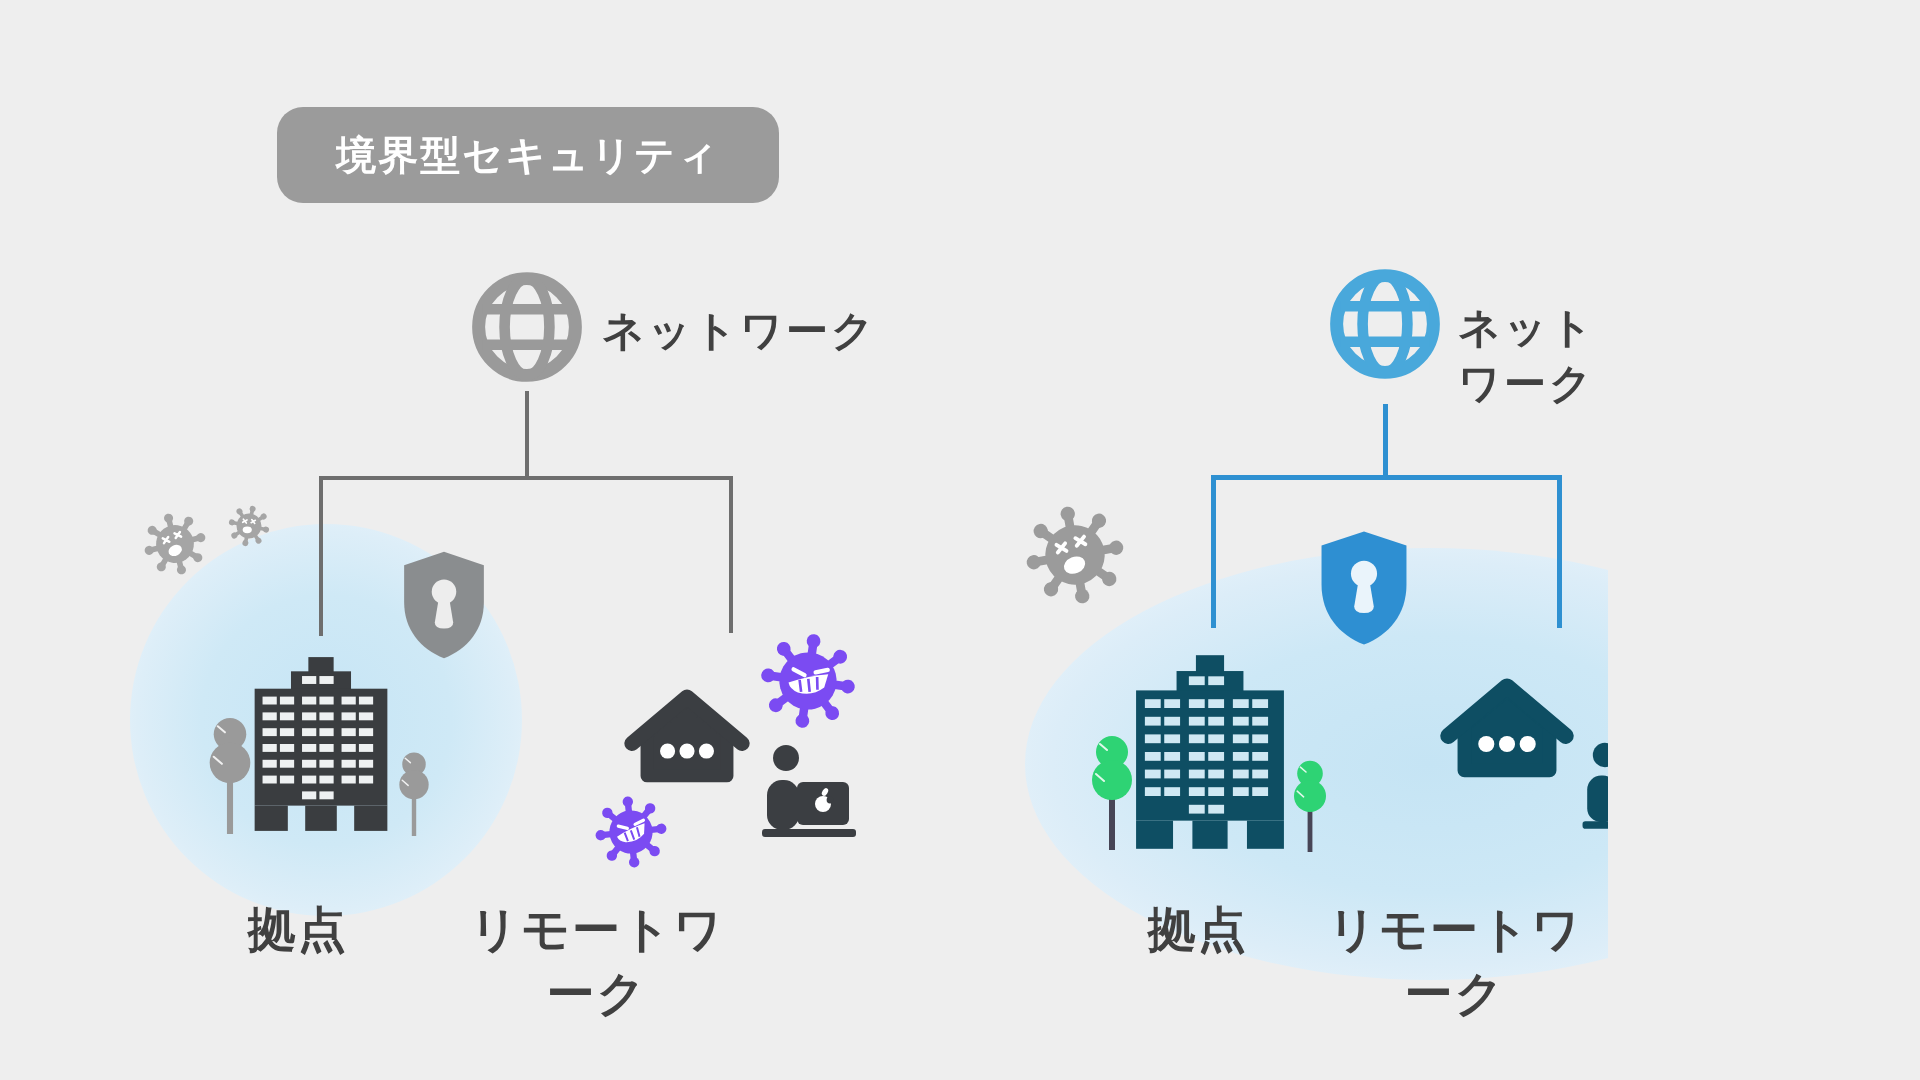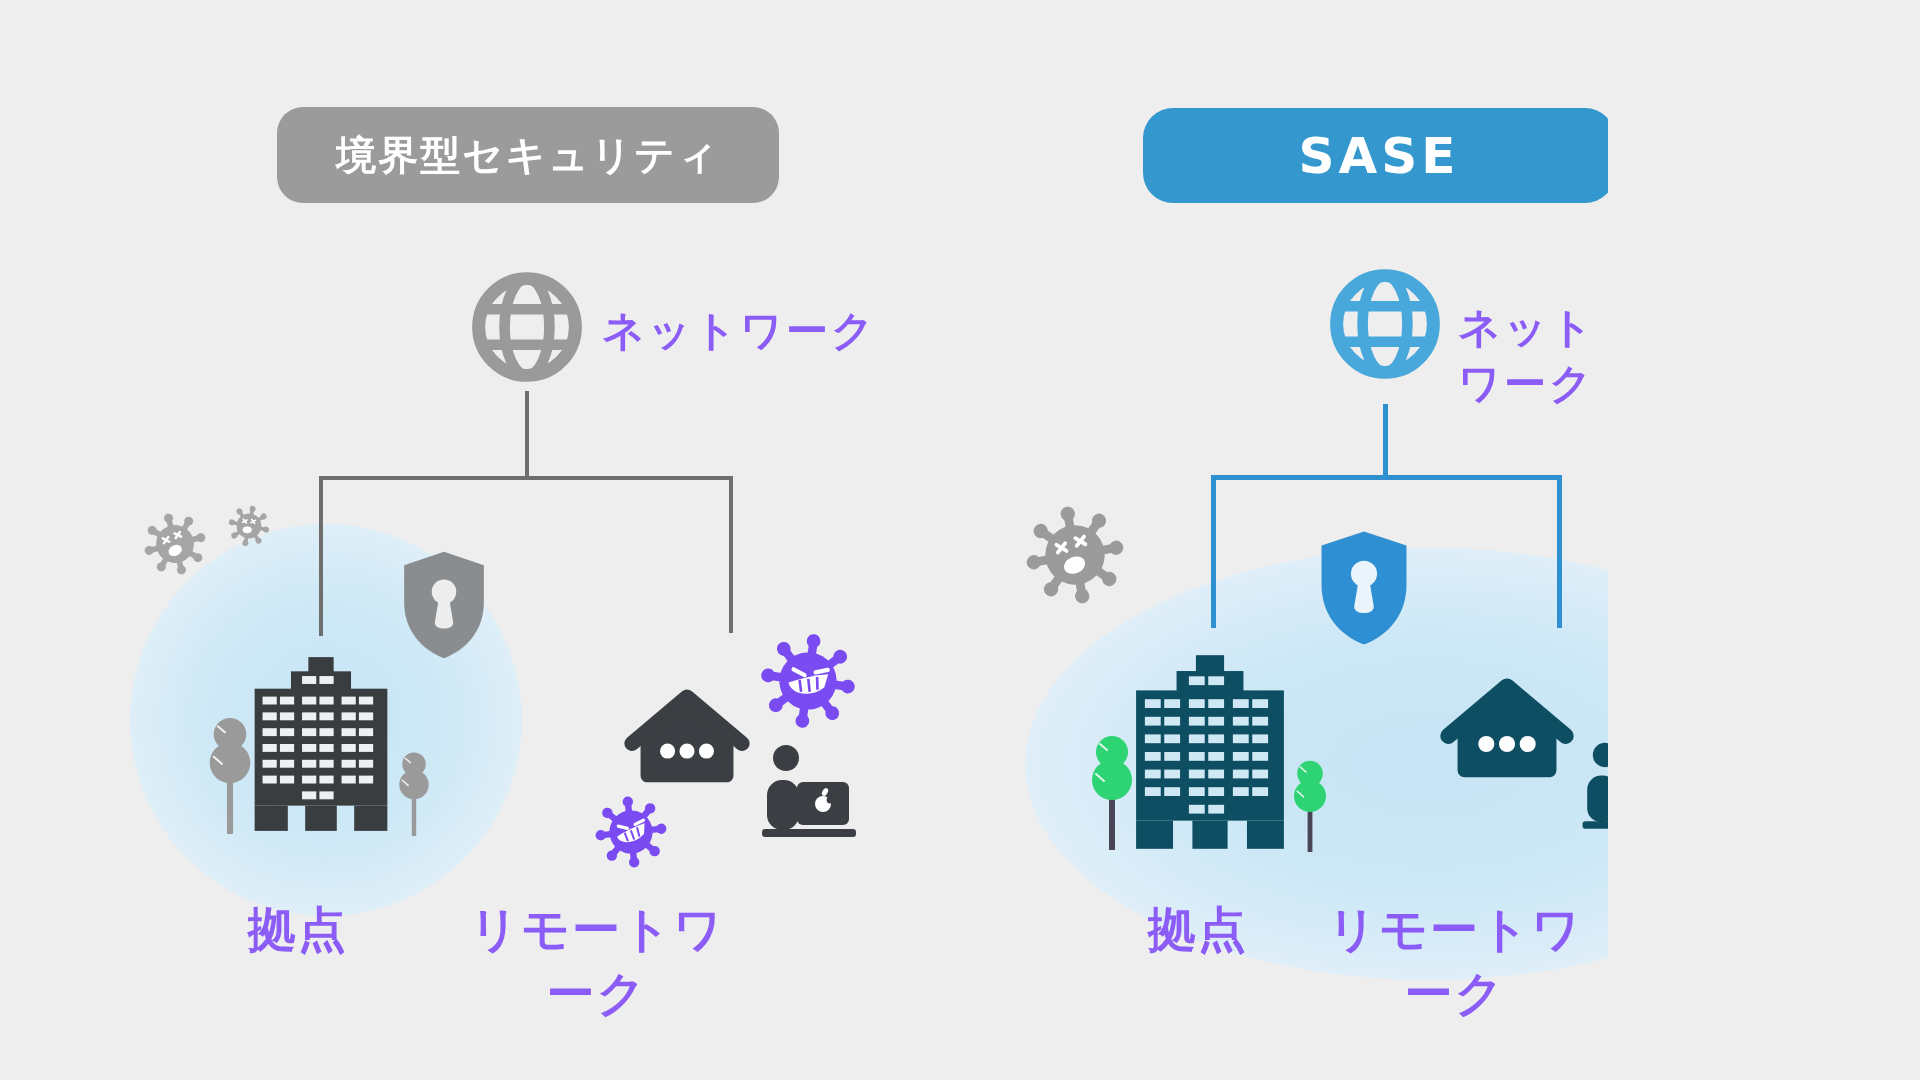--- a/index.html
+++ b/index.html
@@ -18,21 +18,21 @@
   
   .bubble-circle{left:130px;top:524px;width:392px;height:392px;border-radius:50%;
         background:radial-gradient(circle,#c6e5f5 0%,#cfe9f6 45%,#ddeef8 68%,#e9f3fa 83%,rgba(238,243,250,0) 98%);}
   .bubble-ellipse{left:1025px;top:548px;width:810px;height:432px;border-radius:50%;
         background:radial-gradient(ellipse,#c5e4f4 0%,#cde8f6 42%,#dcedf8 66%,#e8f3fa 82%,rgba(238,243,250,0) 97%);}
   
   .line{position:absolute;}
   .line.gray{background:#6e6e6e;}
   .line.blue{background:#2e90d1;}
   
-  .lbl{position:absolute;font-weight:bold;color:#8b5cf6;text-align:center;}
+  .lbl{position:absolute;font-weight:bold;color:#404040;text-align:center;}
   .lbl-net{font-size:42px;letter-spacing:3px;text-align:left;}
   .lbl-bottom{font-size:48px;letter-spacing:2px;}
 </style>
 </head>
 <body>
 
 <svg width="0" height="0" style="position:absolute" aria-hidden="true">
   <defs>
     <g id="spoke">
       <line x1="50" y1="31" x2="50" y2="16" stroke="currentColor" stroke-width="8" stroke-linecap="round"></line>
@@ -231,23 +231,20 @@
     </div>
   <div class="icon" style="left:590px;top:792px;width:82px;height:80px;color:#7b4bf2;transform:rotate(-6deg)">
       <svg>
         <use href="#sym-virus-evil"></use>
       </svg>
     </div>
 
   <div class="lbl lbl-bottom" style="left:198px;top:898px;width:200px">拠点</div>
   <div class="lbl lbl-bottom" style="left:447px;top:898px;width:300px">リモートワーク</div>
 
-  <div class="pill pill-right">
-    <span>SASE</span>
-  </div>
 
   <div class="abs bubble-ellipse"></div>
 
   <div class="line blue" style="left:1383px;top:404px;width:5px;height:73px"></div>
   <div class="line blue" style="left:1211px;top:475px;width:351px;height:5px"></div>
   <div class="line blue" style="left:1211px;top:475px;width:5px;height:153px"></div>
   <div class="line blue" style="left:1557px;top:475px;width:5px;height:153px"></div>
 
   <div class="icon" style="left:1326px;top:265px;width:118px;height:118px;color:#49a8db">
       <svg>

